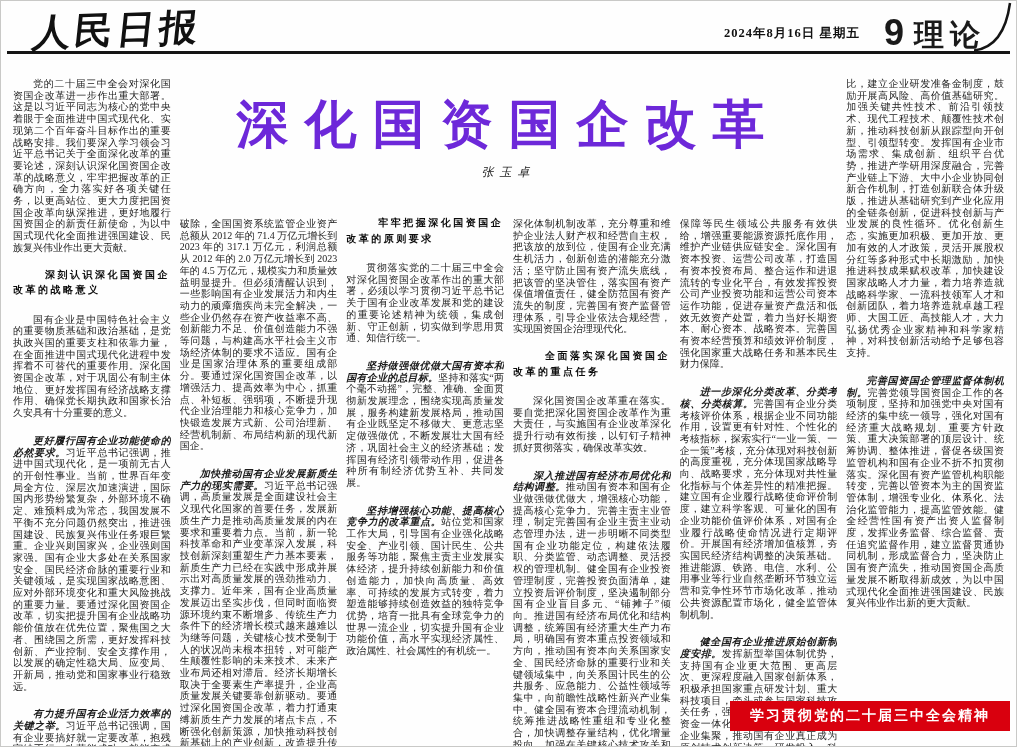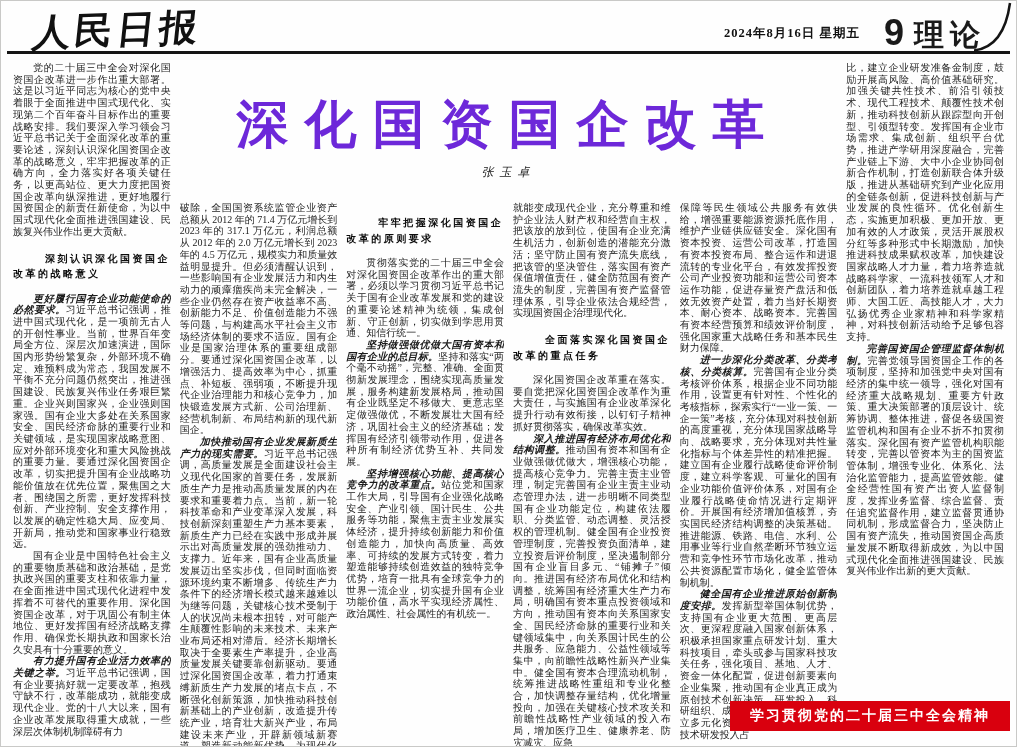--- a/index.html
+++ b/index.html
@@ -75,21 +75,21 @@
     font-family: Liberation Serif, serif;
   }
   .author { margin-top: 4px; font-size: 12px; font-style: italic; letter-spacing: 6px; color: #222; }
   .col { overflow: hidden; font-size: 10px; line-height: 11.7px; text-align: justify; color: #1c1c1c; }
   .col-1 { grid-column: 1; grid-row: 1 / 3; }
   .col-2 { grid-column: 2; grid-row: 2; }
   .col-3 { grid-column: 3; grid-row: 2; }
   .col-4 { grid-column: 4; grid-row: 2; }
   .col-5 { grid-column: 5; grid-row: 2; }
   .col-6 { grid-column: 6; grid-row: 1 / 3; }
-  .col p { text-indent: 2em; }
+  .col p { text-indent: 2em; margin-top: 16px; }
   .col p.cont { text-indent: 0; }
   .col p .lead { font-weight: 700; font-style: italic; }
   .col h3 {
     font-size: 10px;
     font-weight: 900;
     line-height: 1.55;
     letter-spacing: 2.5px;
     text-indent: 3.2em;
     margin: 13px 0 11px 0;
     text-align: left;
@@ -130,36 +130,36 @@
 
   <main class="body-grid">
     <div class="headline-area">
       <h1 class="headline">深化国资国企改革</h1>
       <div class="author">张玉卓</div>
     </div>
 
   <div class="col col-1">
         <p>党的二十届三中全会对深化国资国企改革进一步作出重大部署。这是以习近平同志为核心的党中央着眼于全面推进中国式现代化、实现第二个百年奋斗目标作出的重要战略安排。我们要深入学习领会习近平总书记关于全面深化改革的重要论述，深刻认识深化国资国企改革的战略意义，牢牢把握改革的正确方向，全力落实好各项关键任务，以更高站位、更大力度把国资国企改革向纵深推进，更好地履行国资国企的新责任新使命，为以中国式现代化全面推进强国建设、民族复兴伟业作出更大贡献。</p>
         <h3>深刻认识深化国资国企改革的战略意义</h3>
+        <p>国有企业是中国特色社会主义的重要物质基础和政治基础，是党执政兴国的重要支柱和依靠力量，在全面推进中国式现代化进程中发挥着不可替代的重要作用。深化国资国企改革，对于巩固公有制主体地位、更好发挥国有经济战略支撑作用、确保党长期执政和国家长治久安具有十分重要的意义。</p>
         <p><span class="lead">更好履行国有企业功能使命的必然要求。</span>习近平总书记强调，推进中国式现代化，是一项前无古人的开创性事业。当前，世界百年变局全方位、深层次加速演进，国际国内形势纷繁复杂，外部环境不确定、难预料成为常态，我国发展不平衡不充分问题仍然突出，推进强国建设、民族复兴伟业任务艰巨繁重。企业兴则国家兴，企业强则国家强。国有企业大多处在关系国家安全、国民经济命脉的重要行业和关键领域，是实现国家战略意图、应对外部环境变化和重大风险挑战的重要力量。要通过深化国资国企改革，切实把提升国有企业战略功能价值放在优先位置，聚焦国之大者、围绕国之所需，更好发挥科技创新、产业控制、安全支撑作用，以发展的确定性稳大局、应变局、开新局，推动党和国家事业行稳致远。</p>
-        <p>国有企业是中国特色社会主义的重要物质基础和政治基础，是党执政兴国的重要支柱和依靠力量，在全面推进中国式现代化进程中发挥着不可替代的重要作用。深化国资国企改革，对于巩固公有制主体地位、更好发挥国有经济战略支撑作用、确保党长期执政和国家长治久安具有十分重要的意义。</p>
         <p><span class="lead">有力提升国有企业活力效率的关键之举。</span>习近平总书记强调，国有企业要搞好就一定要改革，抱残守缺不行，改革能成功，就能变成现代企业。党的十八大以来，国有企业改革发展取得重大成就，一些深层次体制机制障碍有力</p>
       </div>
       <div class="col col-2">
         <p class="cont">破除，全国国资系统监管企业资产总额从 2012 年的 71.4 万亿元增长到 2023 年的 317.1 万亿元，利润总额从 2012 年的 2.0 万亿元增长到 2023 年的 4.5 万亿元，规模实力和质量效益明显提升。但必须清醒认识到，一些影响国有企业发展活力和内生动力的顽瘴痼疾尚未完全解决，一些企业仍然存在资产收益率不高、创新能力不足、价值创造能力不强等问题，与构建高水平社会主义市场经济体制的要求不适应。国有企业是国家治理体系的重要组成部分。要通过深化国资国企改革，以增强活力、提高效率为中心，抓重点、补短板、强弱项，不断提升现代企业治理能力和核心竞争力，加快锻造发展方式新、公司治理新、经营机制新、布局结构新的现代新国企。</p>
         <p><span class="lead">加快推动国有企业发展新质生产力的现实需要。</span>习近平总书记强调，高质量发展是全面建设社会主义现代化国家的首要任务，发展新质生产力是推动高质量发展的内在要求和重要着力点。当前，新一轮科技革命和产业变革深入发展，科技创新深刻重塑生产力基本要素，新质生产力已经在实践中形成并展示出对高质量发展的强劲推动力、支撑力。近年来，国有企业高质量发展迈出坚实步伐，但同时面临资源环境约束不断增多、传统生产力条件下的经济增长模式越来越难以为继等问题，关键核心技术受制于人的状况尚未根本扭转，对可能产生颠覆性影响的未来技术、未来产业布局还相对滞后。经济长期增长取决于全要素生产率提升，企业高质量发展关键要靠创新驱动。要通过深化国资国企改革，着力打通束缚新质生产力发展的堵点卡点，不断强化创新策源，加快推动科技创新基础上的产业创新，改造提升传统产业，培育壮大新兴产业，布局建设未来产业，开辟新领域新赛道，塑造新动能新优势，为现代化产业体系建设提供有力支撑。</p>
       </div>
       <div class="col col-3">
         <h3>牢牢把握深化国资国企改革的原则要求</h3>
         <p>贯彻落实党的二十届三中全会对深化国资国企改革作出的重大部署，必须以学习贯彻习近平总书记关于国有企业改革发展和党的建设的重要论述精神为统领，集成创新、守正创新，切实做到学思用贯通、知信行统一。</p>
         <p><span class="lead">坚持做强做优做大国有资本和国有企业的总目标。</span>坚持和落实“两个毫不动摇”，完整、准确、全面贯彻新发展理念，围绕实现高质量发展，服务构建新发展格局，推动国有企业既坚定不移做大、更意志坚定做强做优，不断发展壮大国有经济，巩固社会主义的经济基础；发挥国有经济引领带动作用，促进各种所有制经济优势互补、共同发展。</p>
         <p><span class="lead">坚持增强核心功能、提高核心竞争力的改革重点。</span>站位党和国家工作大局，引导国有企业强化战略安全、产业引领、国计民生、公共服务等功能，聚焦主责主业发展实体经济，提升持续创新能力和价值创造能力，加快向高质量、高效率、可持续的发展方式转变，着力塑造能够持续创造效益的独特竞争优势，培育一批具有全球竞争力的世界一流企业，切实提升国有企业功能价值，高水平实现经济属性、政治属性、社会属性的有机统一。</p>
       </div>
       <div class="col col-4">
-        <p class="cont">就能变成现代企业，充分尊重和维护企业法人财产权和经营自主权，把该放的放到位，使国有企业充满生机活力，创新创造的潜能充分激活；坚守防止国有资产流失底线，把该管的坚决管住，落实国有资产保值增值责任，健全防范国有资产流失的制度，完善国有资产监督管理体系，引导企业依法合规经营，实现国资国企治理现代化。</p>
+        <p class="cont">深化体制机制改革，充分尊重和维护企业法人财产权和经营自主权，把该放的放到位，使国有企业充满生机活力，创新创造的潜能充分激活；坚守防止国有资产流失底线，把该管的坚决管住，落实国有资产保值增值责任，健全防范国有资产流失的制度，完善国有资产监督管理体系，引导企业依法合规经营，实现国资国企治理现代化。</p>
         <h3>全面落实深化国资国企改革的重点任务</h3>
         <p>深化国资国企改革重在落实。要自觉把深化国资国企改革作为重大责任，与实施国有企业改革深化提升行动有效衔接，以钉钉子精神抓好贯彻落实，确保改革实效。</p>
         <p><span class="lead">深入推进国有经济布局优化和结构调整。</span>推动国有资本和国有企业做强做优做大，增强核心功能，提高核心竞争力。完善主责主业管理，制定完善国有企业主责主业动态管理办法，进一步明晰不同类型国有企业功能定位，构建依法履职、分类监管、动态调整、灵活授权的管理机制。健全国有企业投资管理制度，完善投资负面清单，建立投资后评价制度，坚决遏制部分国有企业盲目多元、“铺摊子”倾向。推进国有经济布局优化和结构调整，统筹国有经济重大生产力布局，明确国有资本重点投资领域和方向，推动国有资本向关系国家安全、国民经济命脉的重要行业和关键领域集中，向关系国计民生的公共服务、应急能力、公益性领域等集中，向前瞻性战略性新兴产业集中。健全国有资本合理流动机制，统筹推进战略性重组和专业化整合，加快调整存量结构，优化增量投向，加强在关键核心技术攻关和前瞻性战略性产业领域的投入布局，增加医疗卫生、健康养老、防灾减灾、应急</p>
       </div>
       <div class="col col-5">
         <p class="cont">保障等民生领域公共服务有效供给，增强重要能源资源托底作用，维护产业链供应链安全。深化国有资本投资、运营公司改革，打造国有资本投资布局、整合运作和进退流转的专业化平台，有效发挥投资公司产业投资功能和运营公司资本运作功能，促进存量资产盘活和低效无效资产处置，着力当好长期资本、耐心资本、战略资本。完善国有资本经营预算和绩效评价制度，强化国家重大战略任务和基本民生财力保障。</p>
         <p><span class="lead">进一步深化分类改革、分类考核、分类核算。</span>完善国有企业分类考核评价体系，根据企业不同功能作用，设置更有针对性、个性化的考核指标，探索实行“一业一策、一企一策”考核，充分体现对科技创新的高度重视，充分体现国家战略导向、战略要求，充分体现对共性量化指标与个体差异性的精准把握。建立国有企业履行战略使命评价制度，建立科学客观、可量化的国有企业功能价值评价体系，对国有企业履行战略使命情况进行定期评价。开展国有经济增加值核算，夯实国民经济结构调整的决策基础。推进能源、铁路、电信、水利、公用事业等行业自然垄断环节独立运营和竞争性环节市场化改革，推动公共资源配置市场化，健全监管体制机制。</p>
         <p><span class="lead">健全国有企业推进原始创新制度安排。</span>发挥新型举国体制优势，支持国有企业更大范围、更高层次、更深程度融入国家创新体系，积极承担国家重点研发计划、重大科技项目，牵头或参与国家科技攻关任务，强化项目、基地、人才、资金一体化配置，促进创新要素向企业集聚，推动国有企业真正成为原创技术创新决策、研发投入、科研组织、成果转化的重要主体。建立多元化资金投入机制，提升原创技术研发投入占</p>
       </div>
       <div class="col col-6">

